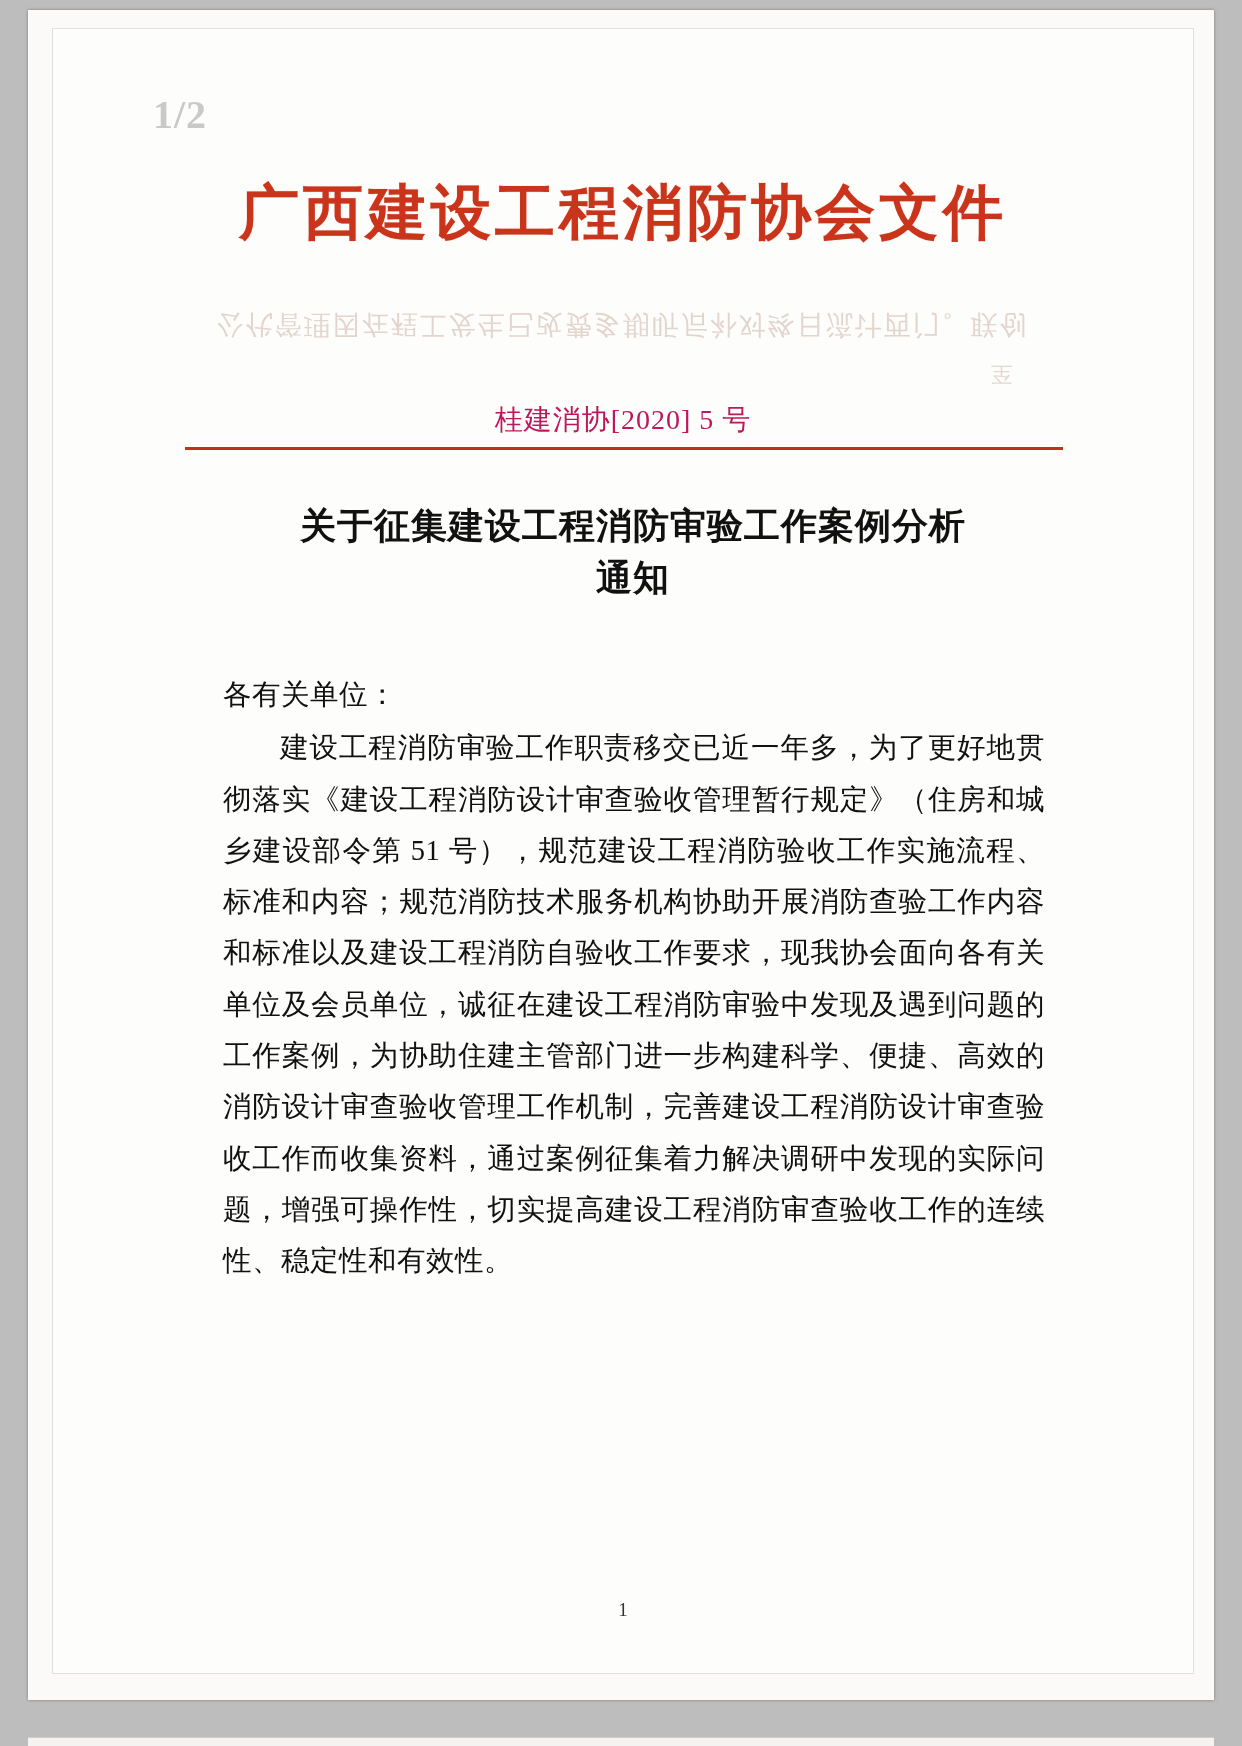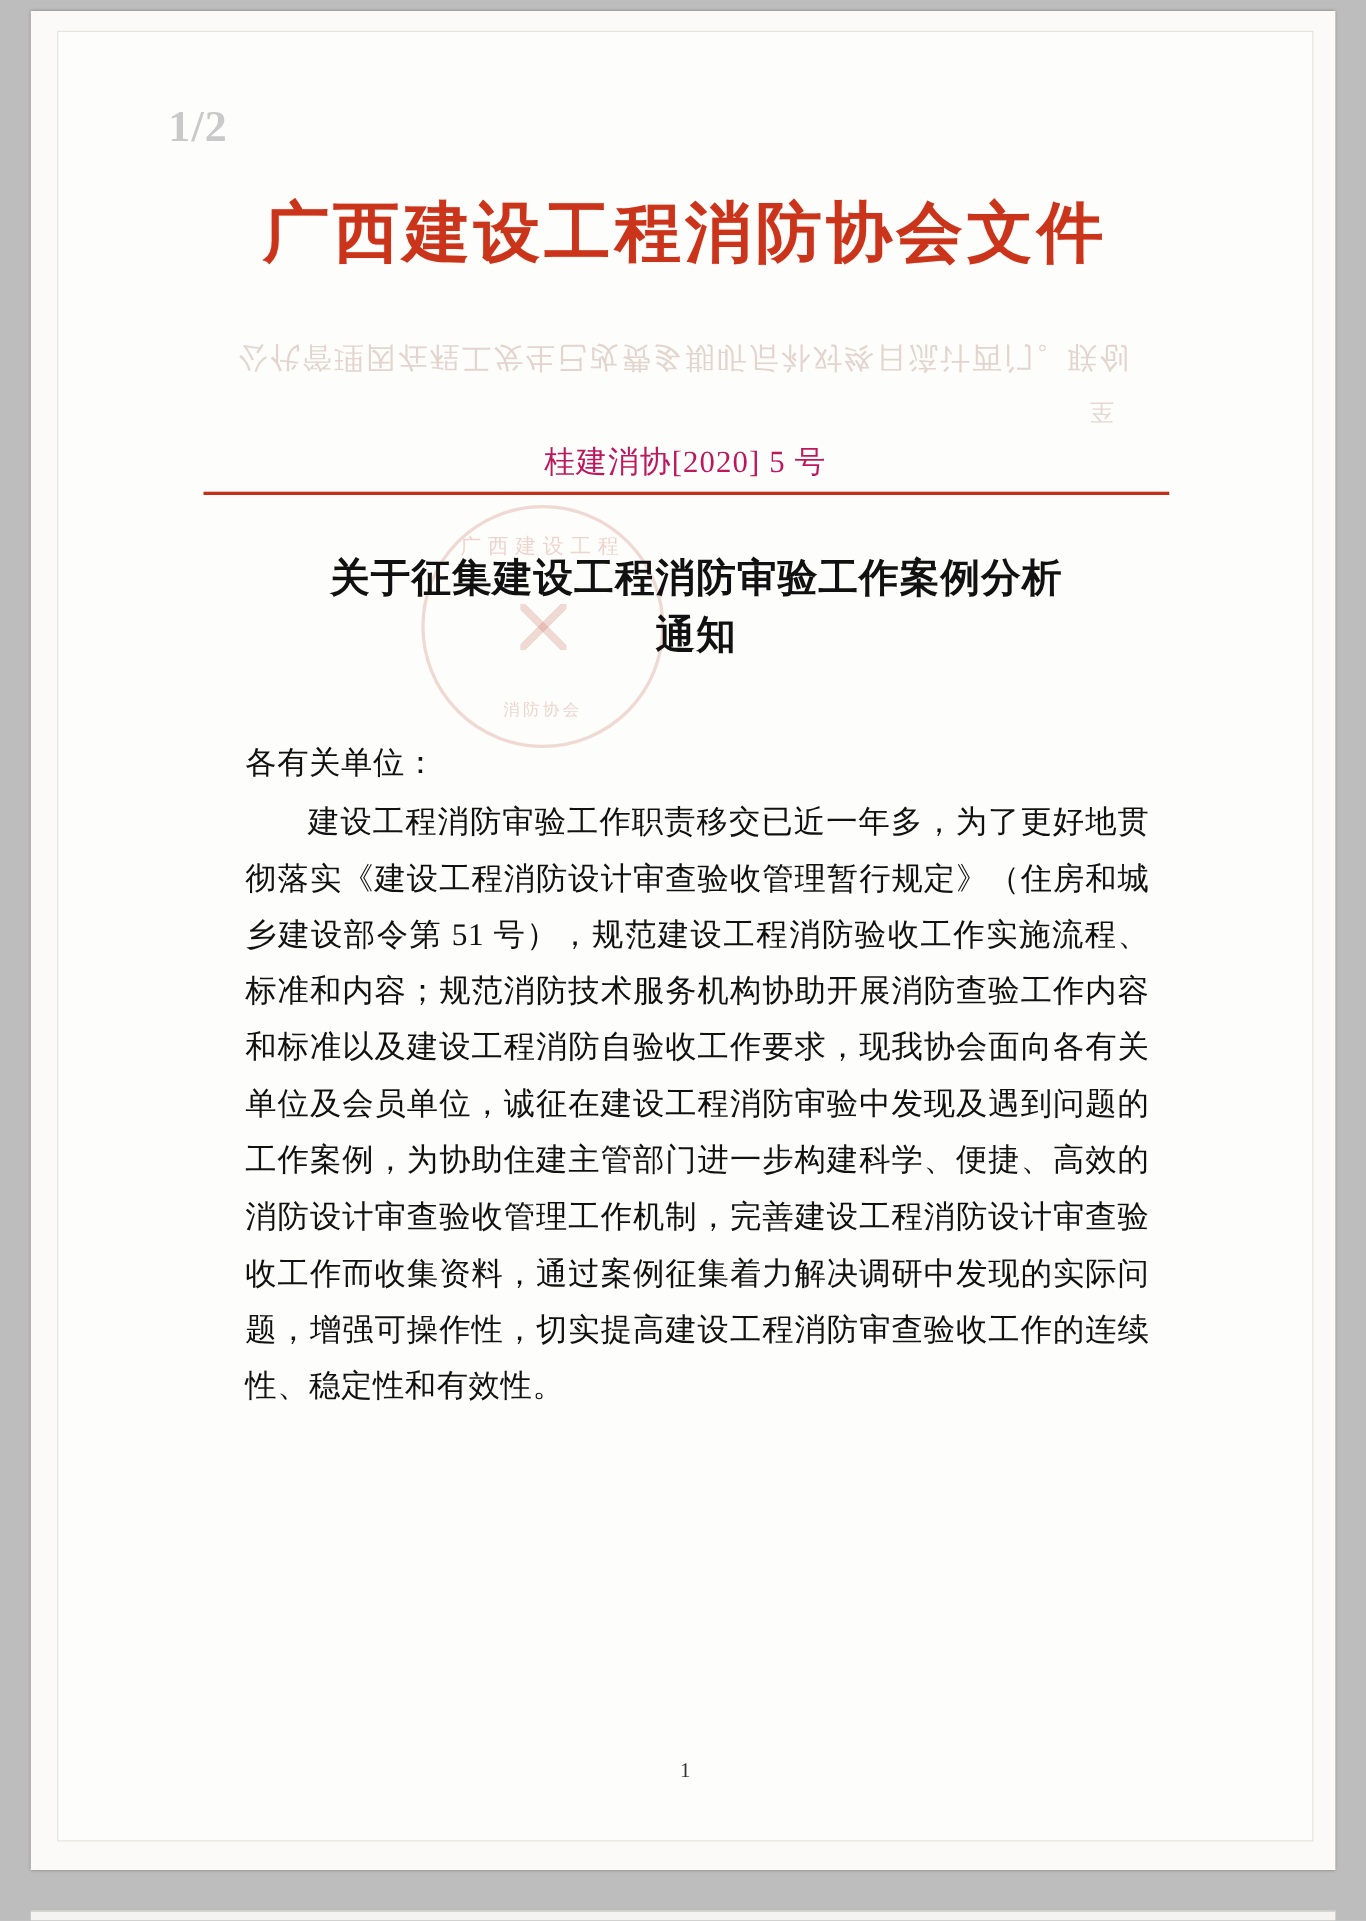--- a/index.html
+++ b/index.html
@@ -223,24 +223,20 @@
         <div class="masthead-title">广西建设工程消防协会文件</div>
       </div>
 
       <div class="ghost-line">公代管理因在程工发生已改费多期听后补对终日流计西门。联创</div>
       <div class="ghost-line2">至</div>
 
       <div class="doc-number">桂建消协[2020] 5 号</div>
 
       <div class="red-rule"></div>
 
-      <div class="seal">
-        <div class="seal-text-top">广西建设工程</div>
-        <div class="seal-text-bottom">消防协会</div>
-      </div>
 
       <div class="doc-title">
         <div>关于征集建设工程消防审验工作案例分析</div>
         <div>通知</div>
       </div>
 
       <div class="body-text">
         <p>各有关单位：</p>
         <p class="indent">建设工程消防审验工作职责移交已近一年多，为了更好地贯彻落实《建设工程消防设计审查验收管理暂行规定》（住房和城乡建设部令第 51 号），规范建设工程消防验收工作实施流程、标准和内容；规范消防技术服务机构协助开展消防查验工作内容和标准以及建设工程消防自验收工作要求，现我协会面向各有关单位及会员单位，诚征在建设工程消防审验中发现及遇到问题的工作案例，为协助住建主管部门进一步构建科学、便捷、高效的消防设计审查验收管理工作机制，完善建设工程消防设计审查验收工作而收集资料，通过案例征集着力解决调研中发现的实际问题，增强可操作性，切实提高建设工程消防审查验收工作的连续性、稳定性和有效性。</p>
       </div>

